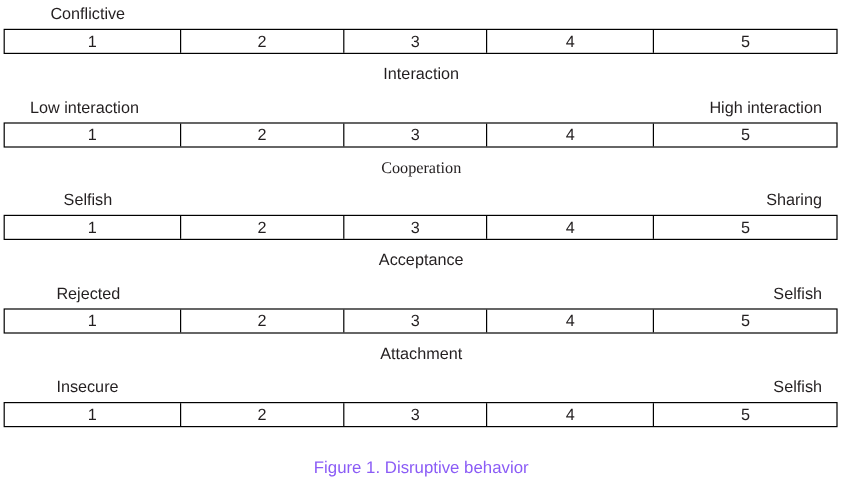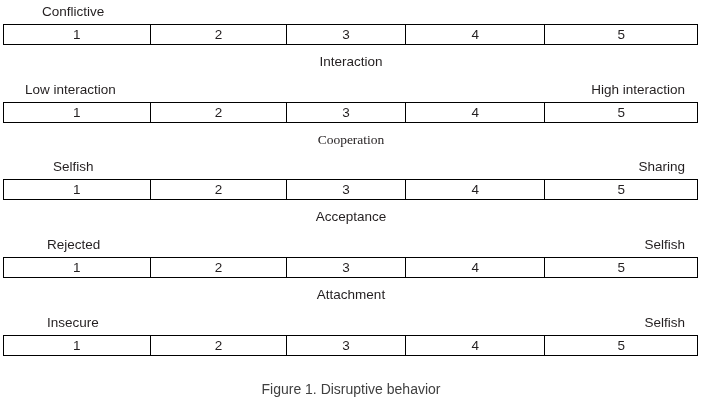--- a/index.html
+++ b/index.html
@@ -89,21 +89,21 @@
 
   #figure-caption {
     position: absolute;
     left: 0;
     top: 379px;
     width: 702px;
     text-align: center;
     font-size: 14px;
     line-height: 20px;
     white-space: nowrap;
-    color: #404040;
+    color: #8b5cf6;
   }
 </style>
 </head>
 <body>
 
 <div id="figure">
 
   <div class="scale-block" style="top:2px;">
     <div class="anchors">
       <span class="anchor-low" style="left:42px;">Conflictive</span>

